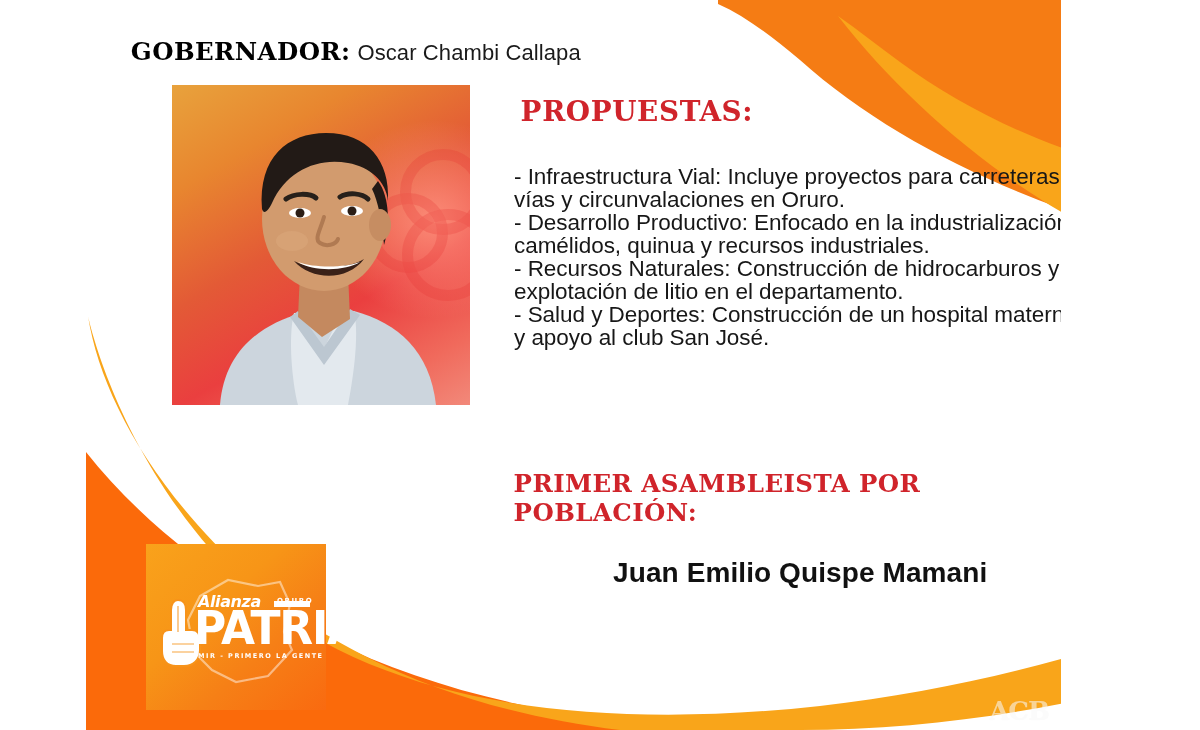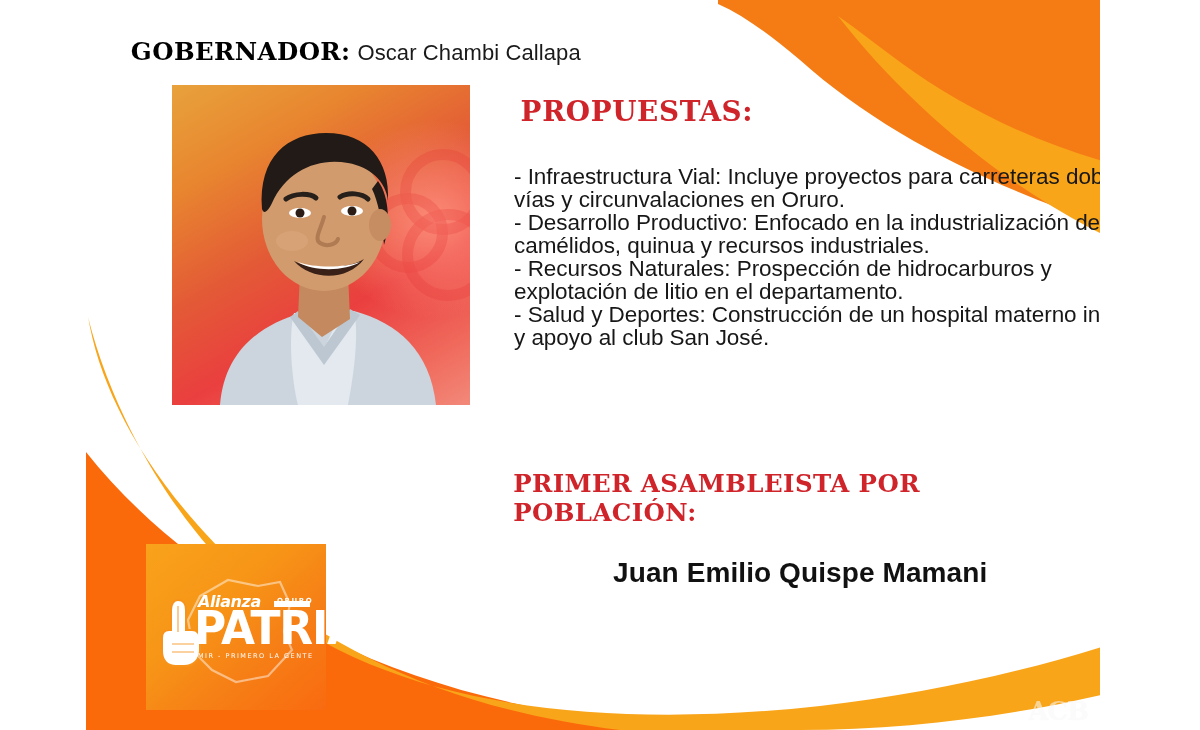--- a/index.html
+++ b/index.html
@@ -10,21 +10,20 @@
   }
   body {
     font-family: "Liberation Sans", sans-serif;
   }
   .canvas {
     position: relative;
     width: 1061px;
     height: 730px;
     background: #ffffff;
     overflow: hidden;
-    padding-left: 39px;
   }
 
   
   .deco-layer {
     position: absolute;
     inset: 0;
     width: 1200px;
     height: 730px;
     pointer-events: none;
   }
@@ -172,21 +171,21 @@
     line-height: 1;
     color: #ffffff;
     letter-spacing: -1.2px;
     transform: scaleY(1.06);
   }
   .logo-tagline {
     position: absolute;
     left: 52px;
     top: 108px;
     font-family: "DejaVu Sans", sans-serif;
-    font-weight: 400;
+    font-weight: 700;
     font-size: 6.5px;
     color: #ffffff;
     letter-spacing: 1.5px;
     white-space: nowrap;
   }
 
   
   .propuestas-title {
     position: absolute;
     left: 524px;
@@ -326,21 +325,21 @@
       <div class="logo-oruro">ORURO</div>
       <div class="logo-patria">PATRIA</div>
       <div class="logo-tagline">MIR - PRIMERO LA GENTE</div>
     </div>
   </div>
 
   <div class="propuestas-title">PROPUESTAS:</div>
   <div class="propuestas-body">
     <p>- Infraestructura Vial: Incluye proyectos para carreteras dobles vías y circunvalaciones en Oruro.</p>
     <p>- Desarrollo Productivo: Enfocado en la industrialización de camélidos, quinua y recursos industriales.</p>
-    <p>- Recursos Naturales: Prospección de hidrocarburos y explotación de litio en el departamento.</p>
+    <p>- Recursos Naturales: Construcción de hidrocarburos y explotación de litio en el departamento.</p>
     <p>- Salud y Deportes: Construcción de un hospital materno infantil y apoyo al club San José.</p>
   </div>
 
   <div class="asamble-title">PRIMER ASAMBLEISTA POR POBLACIÓN:</div>
   <div class="asamble-name">Juan Emilio Quispe Mamani</div>
 
   <div class="watermark">ACB</div>
 </div>
 
 </body></html>

